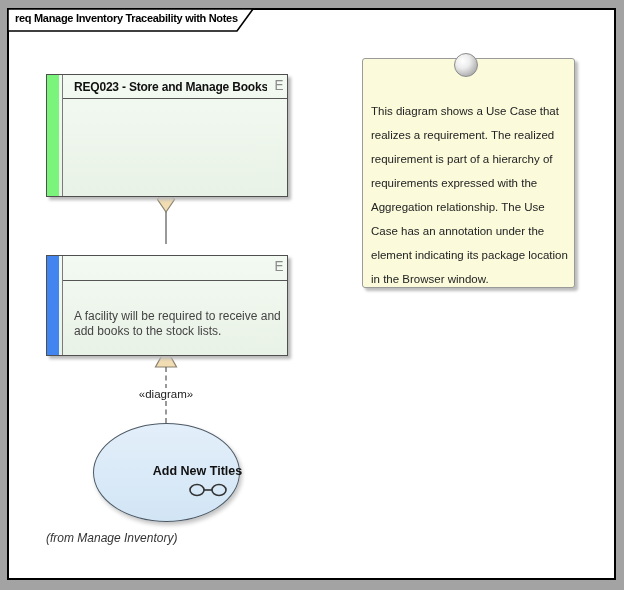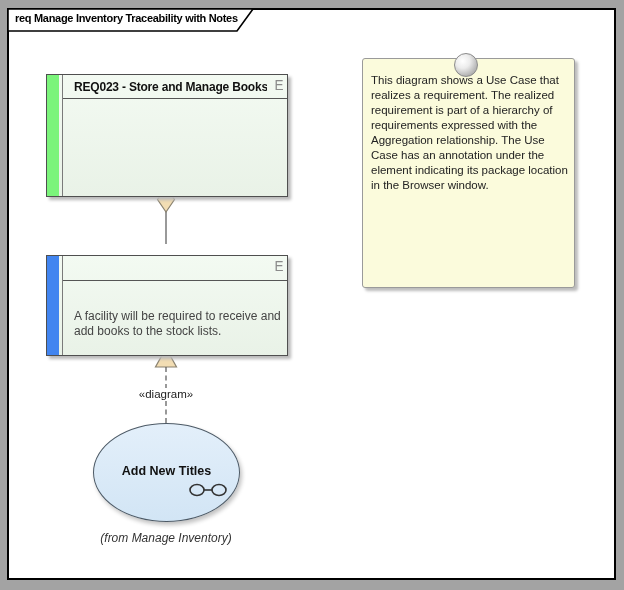--- a/index.html
+++ b/index.html
@@ -17,28 +17,28 @@
   .stripe-green{background:#7bf47b;}
   .stripe-blue{background:#4285f0;}
   .req-innerline{position:absolute;left:15px;top:0;bottom:0;width:1px;background:#7a7a7a;}
   .req-title{position:absolute;left:27px;top:5px;right:20px;font-size:12px;font-weight:bold;letter-spacing:-0.2px;color:#111;white-space:nowrap;overflow:hidden;}
   .req-sep{position:absolute;left:16px;right:0;height:1px;background:#555;}
   .req-body{position:absolute;left:27px;width:212px;font-size:12px;line-height:15px;color:#444;}
   .e-icon{position:absolute;right:3px;top:1px;font-size:15px;color:#8a8a8a;font-weight:400;transform:scaleX(0.9);}
 
   
   .note{position:absolute;left:362px;top:58px;width:213px;height:230px;box-sizing:border-box;background:#fbfbdc;border:1px solid #9a9a9a;border-radius:3px;box-shadow:3px 3px 3px #bcbcbc;z-index:3;}
-  .note-text{position:absolute;left:8px;top:14px;width:198px;font-size:11.5px;line-height:15px;color:#222;}
+  .note-text{position:absolute;left:8px;top:40px;width:198px;font-size:11.5px;line-height:24px;color:#222;}
   .pin{position:absolute;left:454px;top:53px;width:22px;height:22px;border-radius:50%;border:1px solid #8b8b8b;background:radial-gradient(circle at 35% 32%, #ffffff 0%, #ececec 35%, #b5b5b5 72%, #9a9a9a 100%);z-index:4;}
 
   
   .usecase{position:absolute;left:93px;top:423px;width:147px;height:99px;border-radius:50%;box-sizing:border-box;border:1px solid #4d5a66;background:linear-gradient(180deg,#e3effa 0%,#d2e5f5 100%);box-shadow:2px 3px 4px #c2c2c2;z-index:3;}
-  .usecase-label{position:absolute;left:0;top:40px;width:100%;text-align:center;font-size:12.5px;font-weight:bold;color:#111;}
+  .usecase-label{position:absolute;left:0;top:40px;width:100%;text-align:center;font-size:12.5px;font-weight:bold;color:#111;padding-left:31px;}
   .glasses{position:absolute;left:94px;top:58px;}
-  .from-label{position:absolute;left:46px;top:531px;width:240px;text-align:center;font-style:italic;font-size:12px;color:#333;z-index:3;}
+  .from-label{position:absolute;left:46px;top:531px;width:240px;font-style:italic;font-size:12px;color:#333;z-index:3;}
 
   
   .realize-label{position:absolute;left:166px;top:388px;transform:translateX(-50%);background:#fff;padding:0 3px;font-size:11.5px;color:#222;z-index:6;white-space:nowrap;}
 </style>
 </head>
 <body>
 
 <div id="canvas">
 
   <div class="frame"></div>

